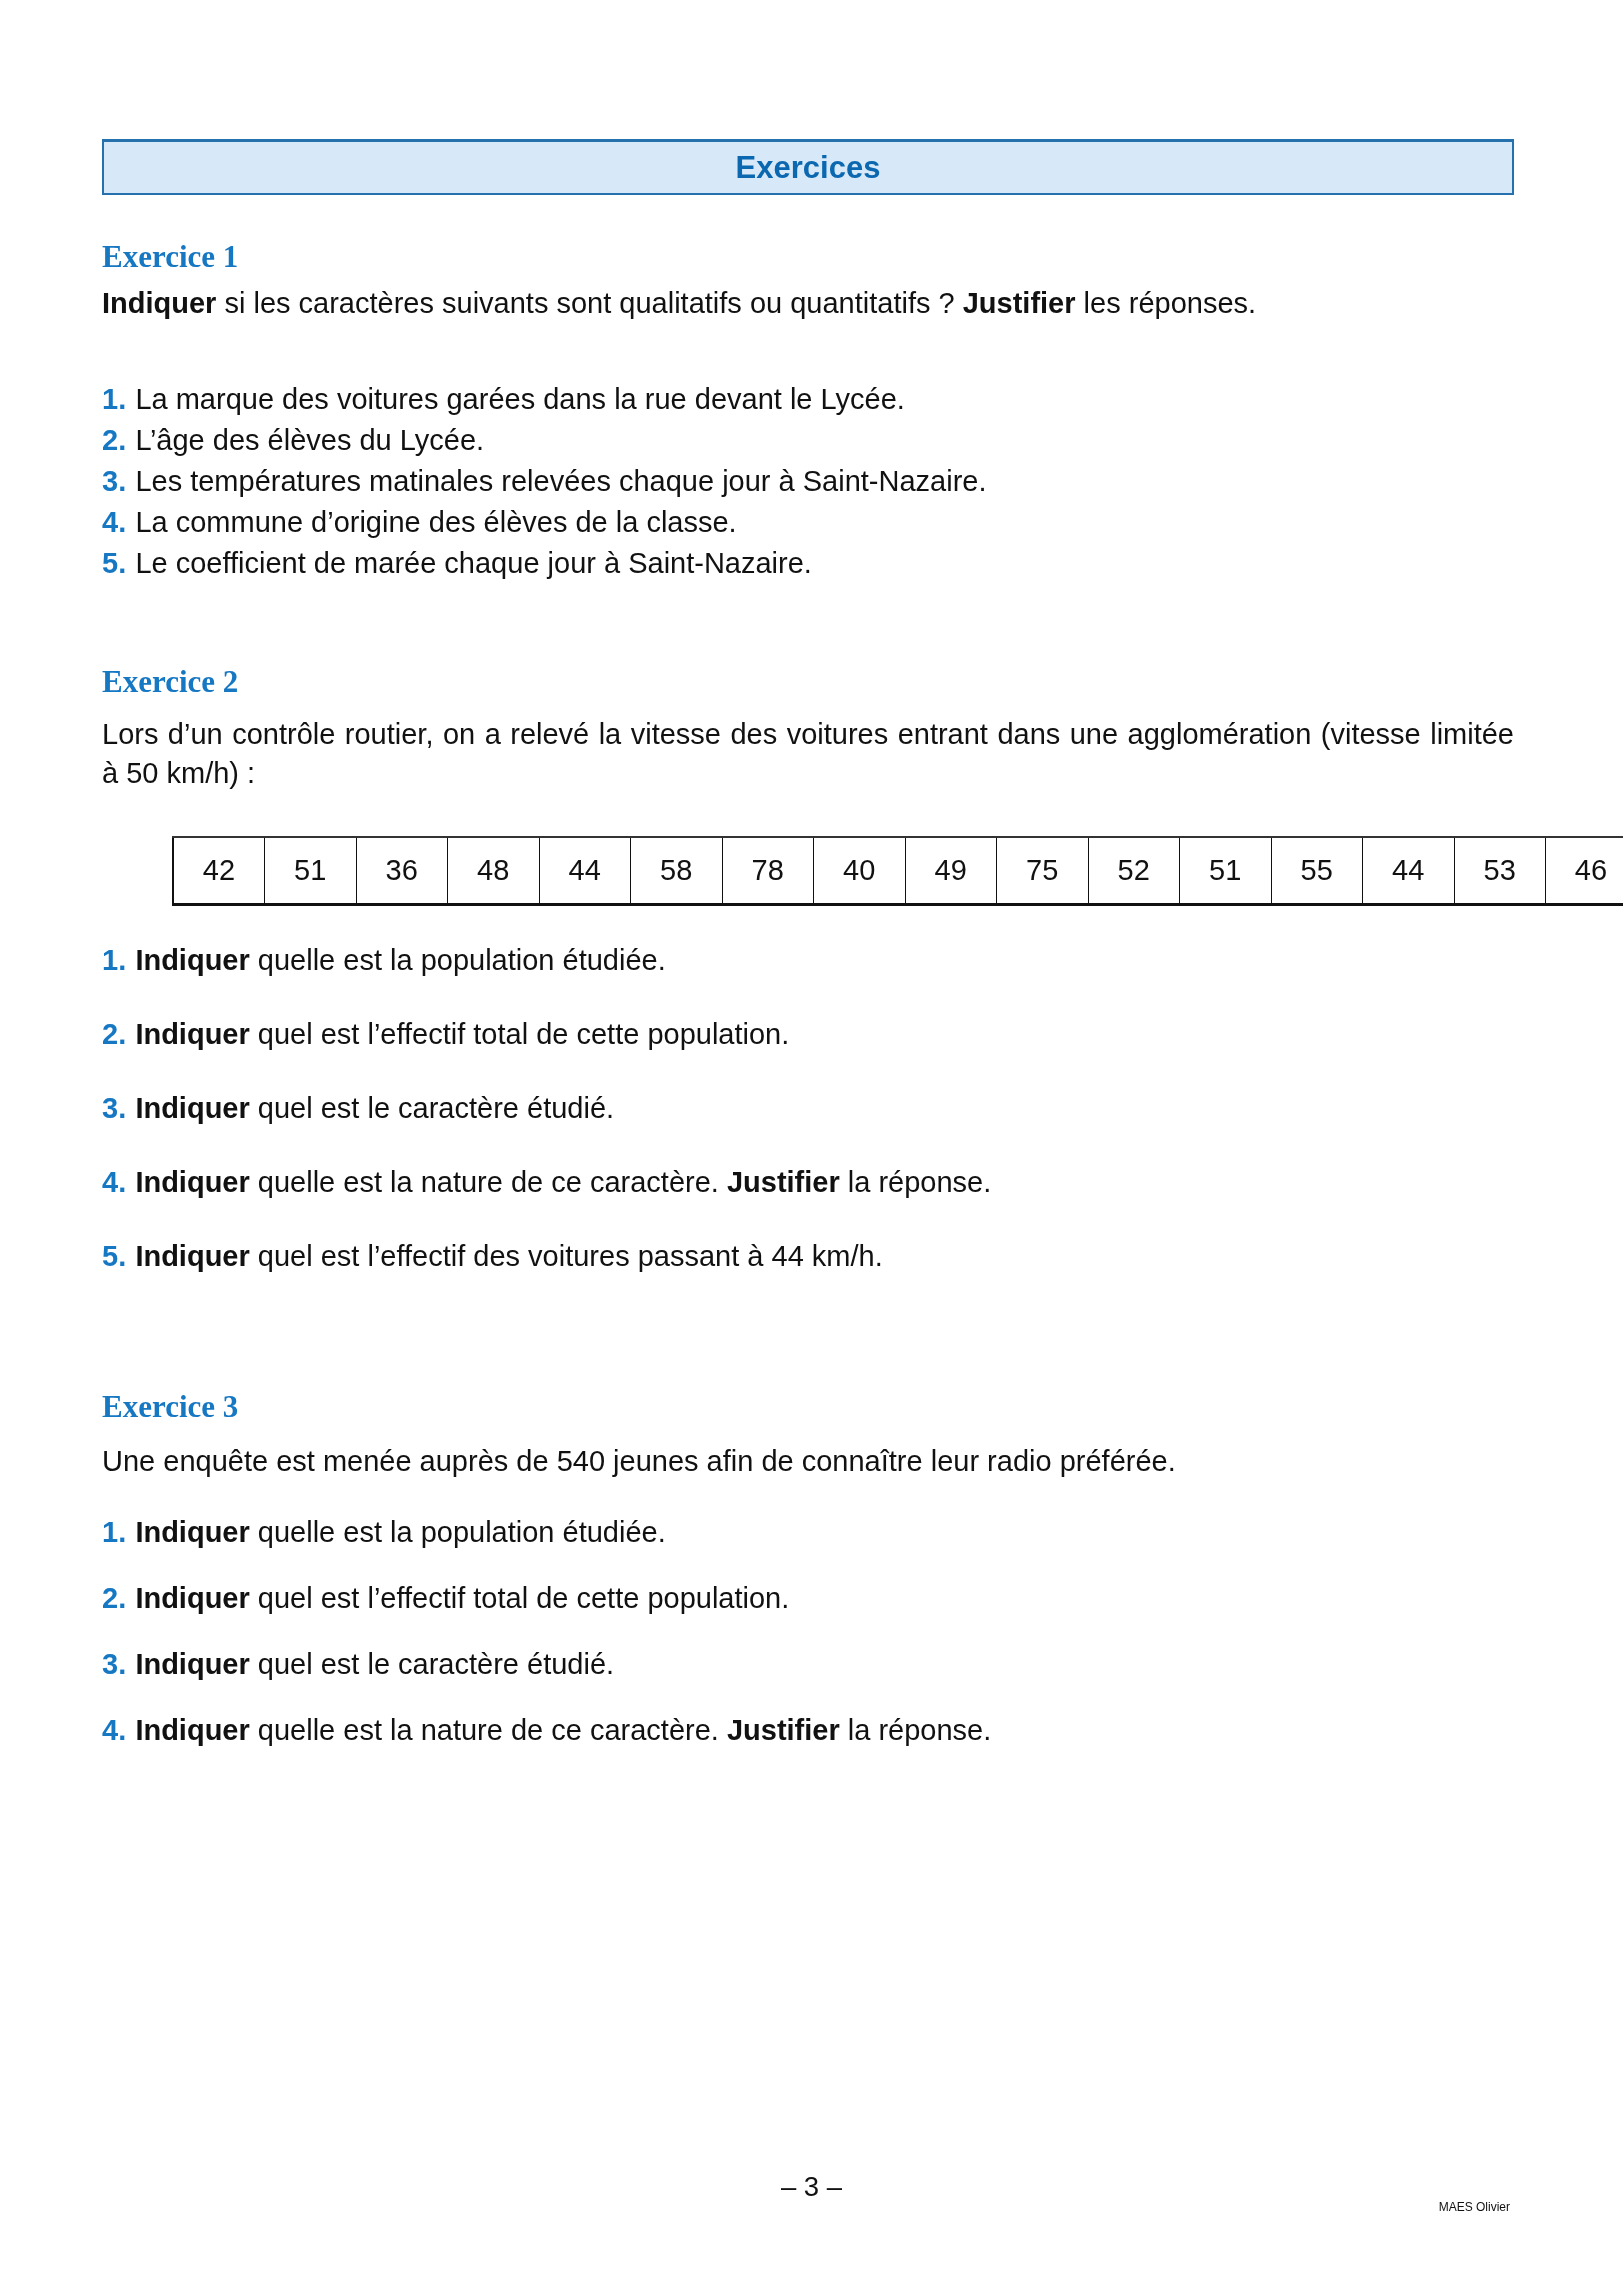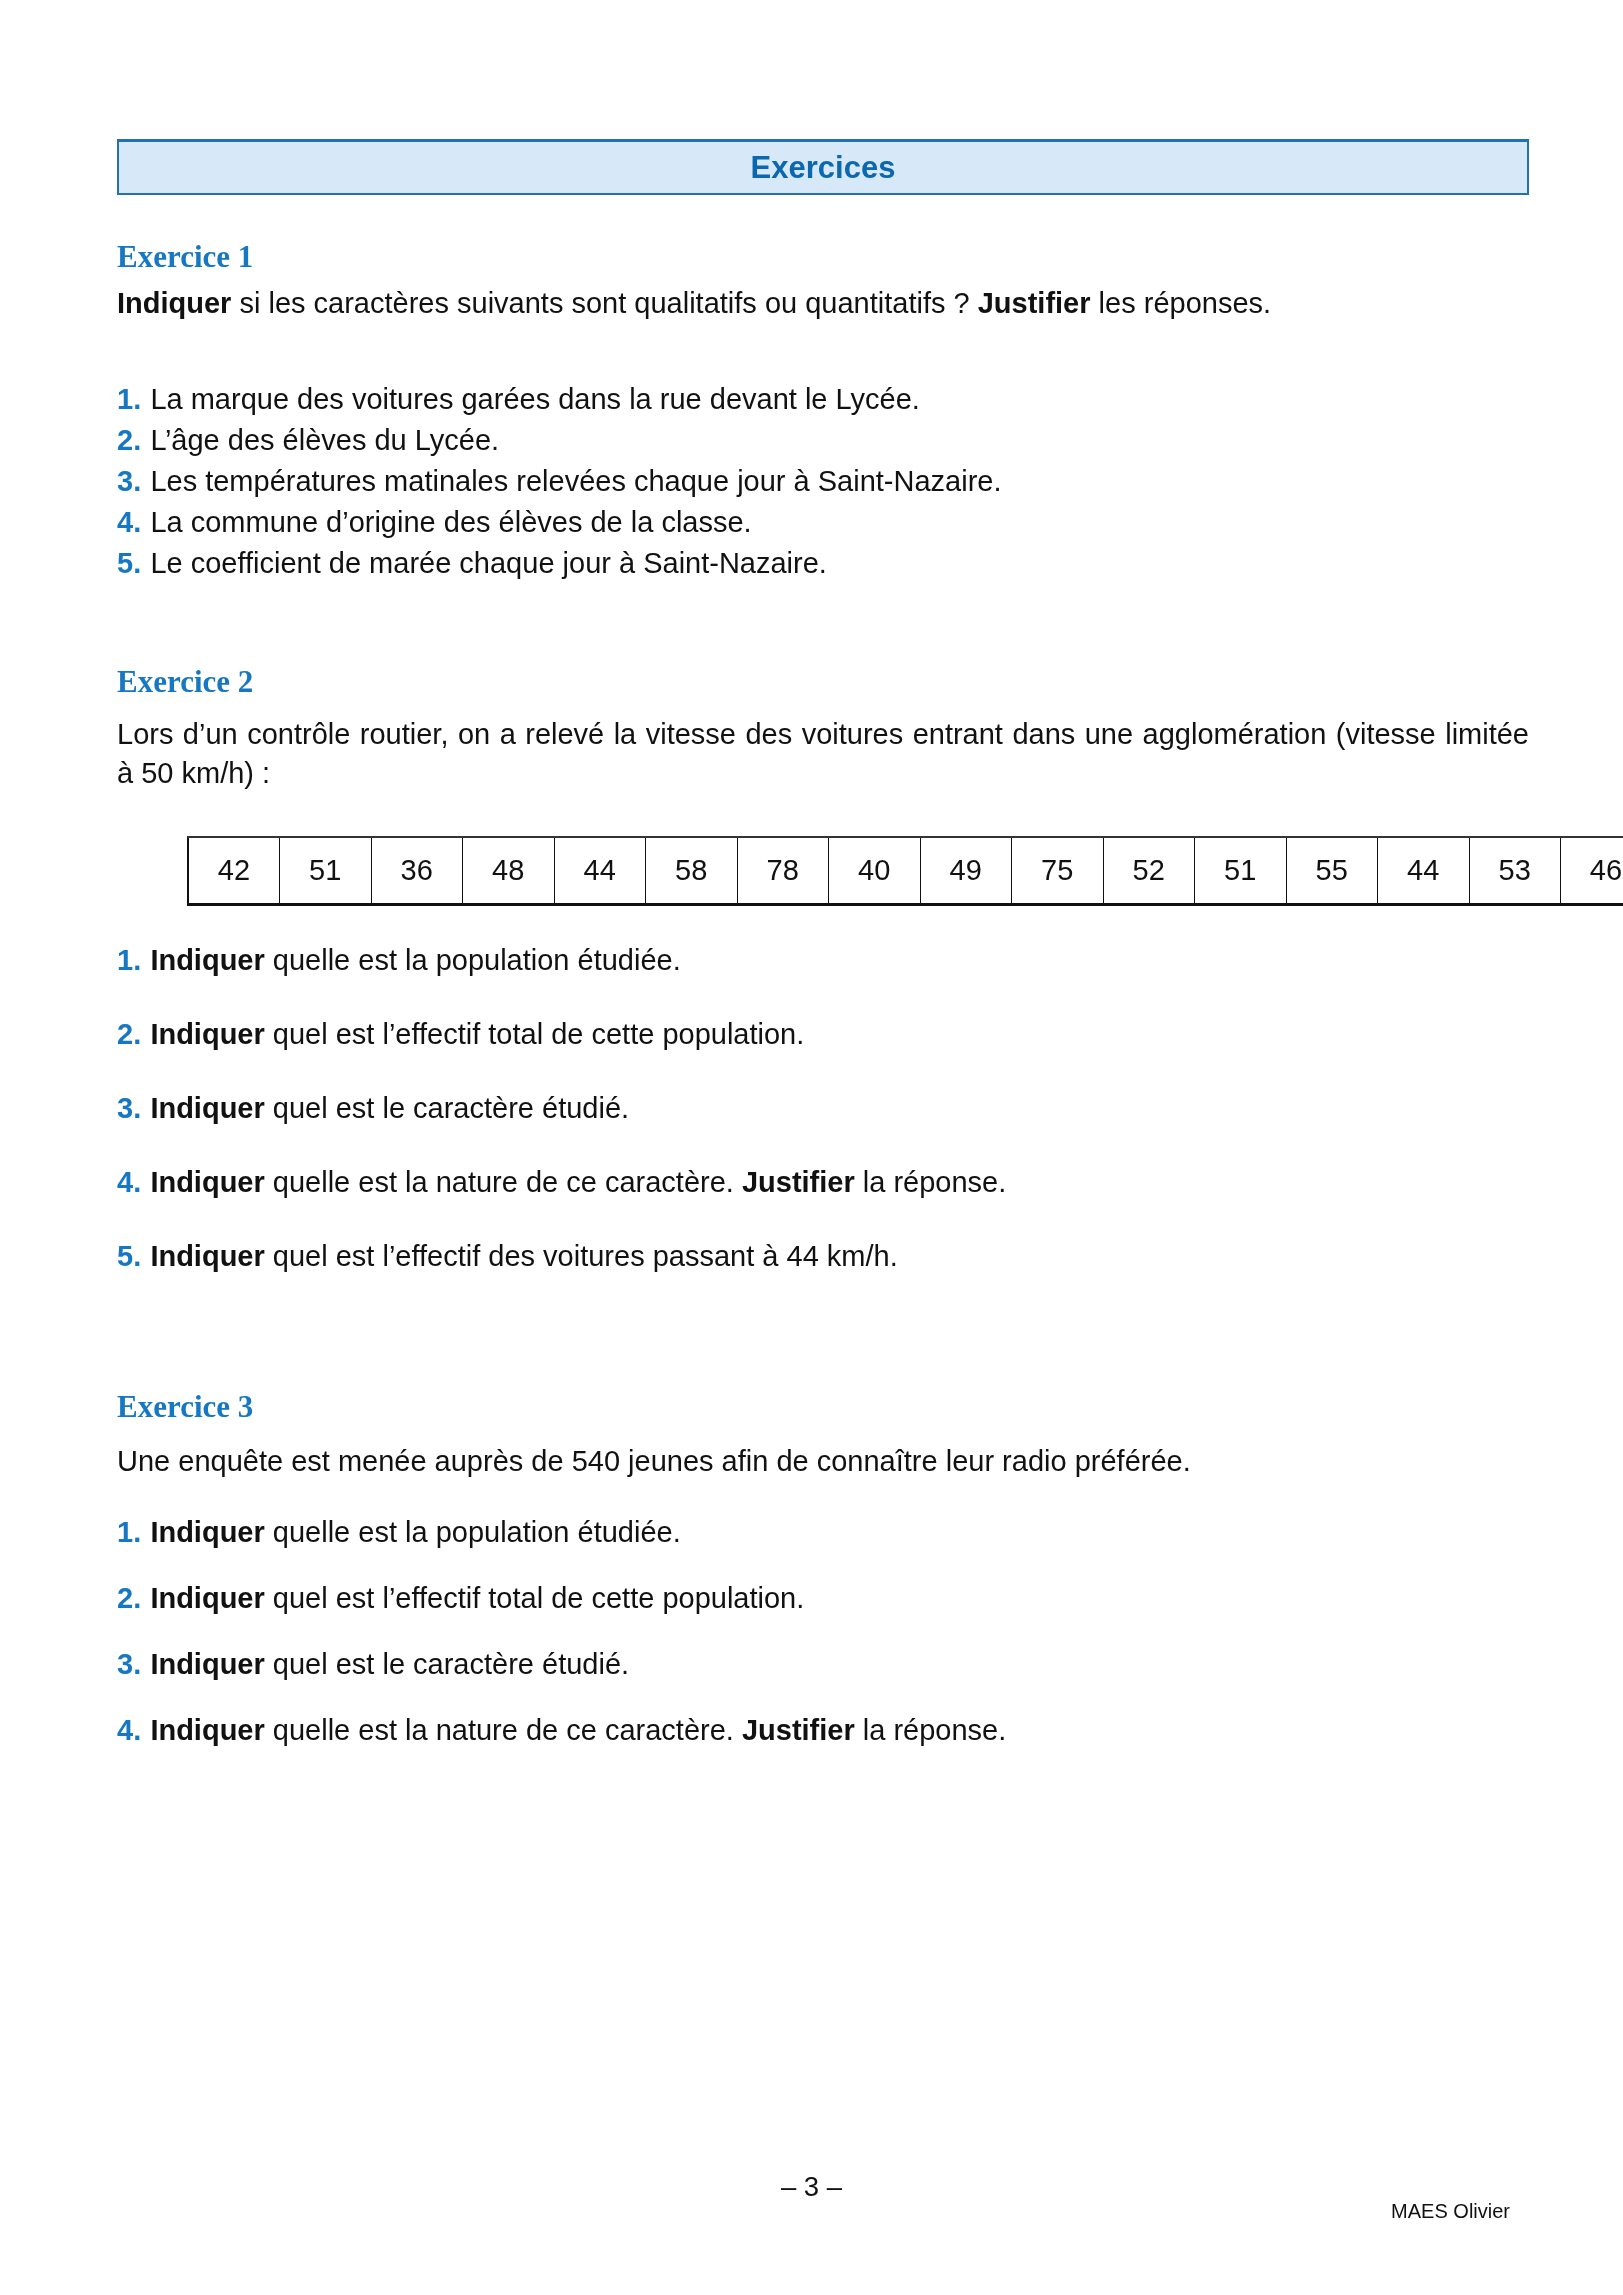--- a/index.html
+++ b/index.html
@@ -7,21 +7,21 @@
     position: relative;
     width: 1623px;
     height: 2295px;
     background: #ffffff;
     font-family: "Liberation Sans", sans-serif;
     color: #111111;
     overflow: hidden;
   }
   .content {
     position: absolute;
-    left: 117px;
+    left: 102px;
     top: 0;
     width: 1412px;
   }
   .title-box {
     margin-top: 139px;
     height: 51px;
     background: #d7e9f8;
     border: 2.6px solid #2471ad;
     border-top-width: 3.9px;
     display: flex;
@@ -95,21 +95,21 @@
     top: 2171px;
     width: 100%;
     text-align: center;
     font-size: 27.5px;
     color: #111111;
   }
   .footer-author {
     position: absolute;
     right: 113px;
     top: 2200px;
-    font-size: 20px;
+    font-size: 12px;
     color: #111111;
   }
 </style>
 </head>
 <body>
 
 <div class="page">
   <div class="content">
 
     <div class="title-box">

